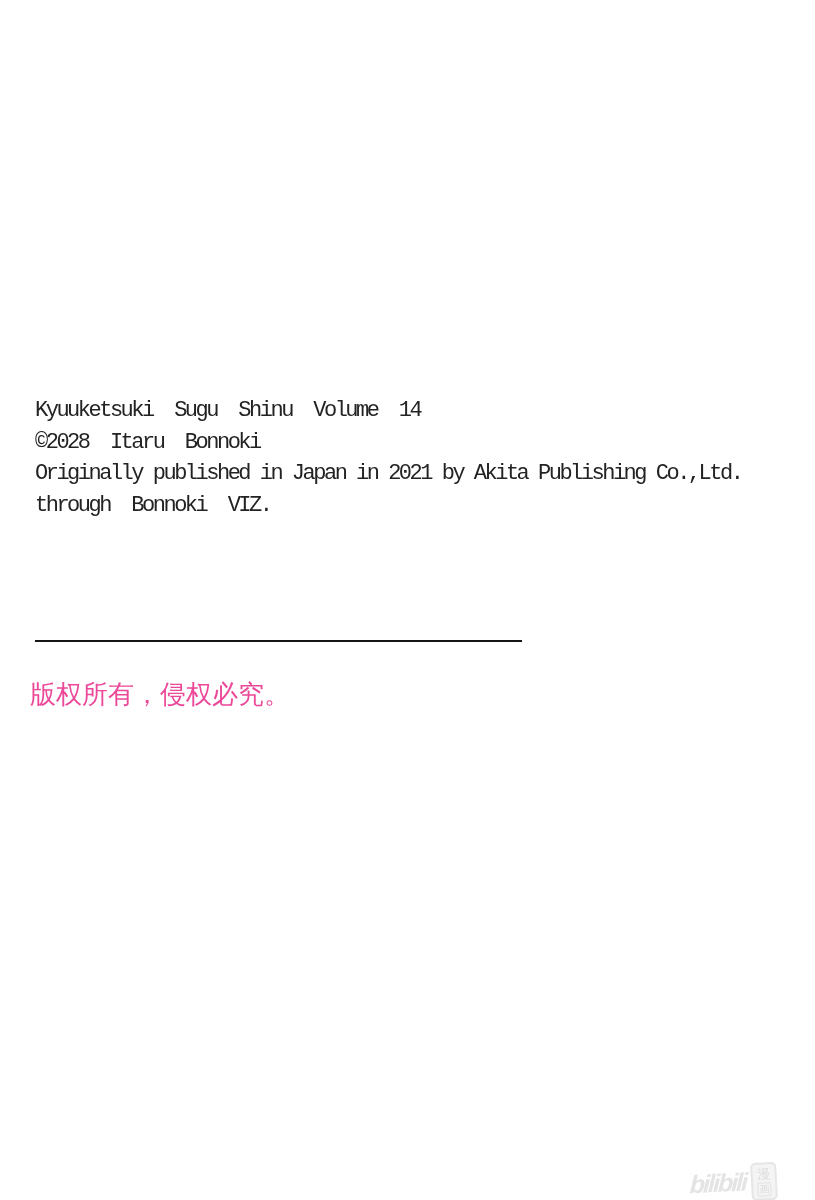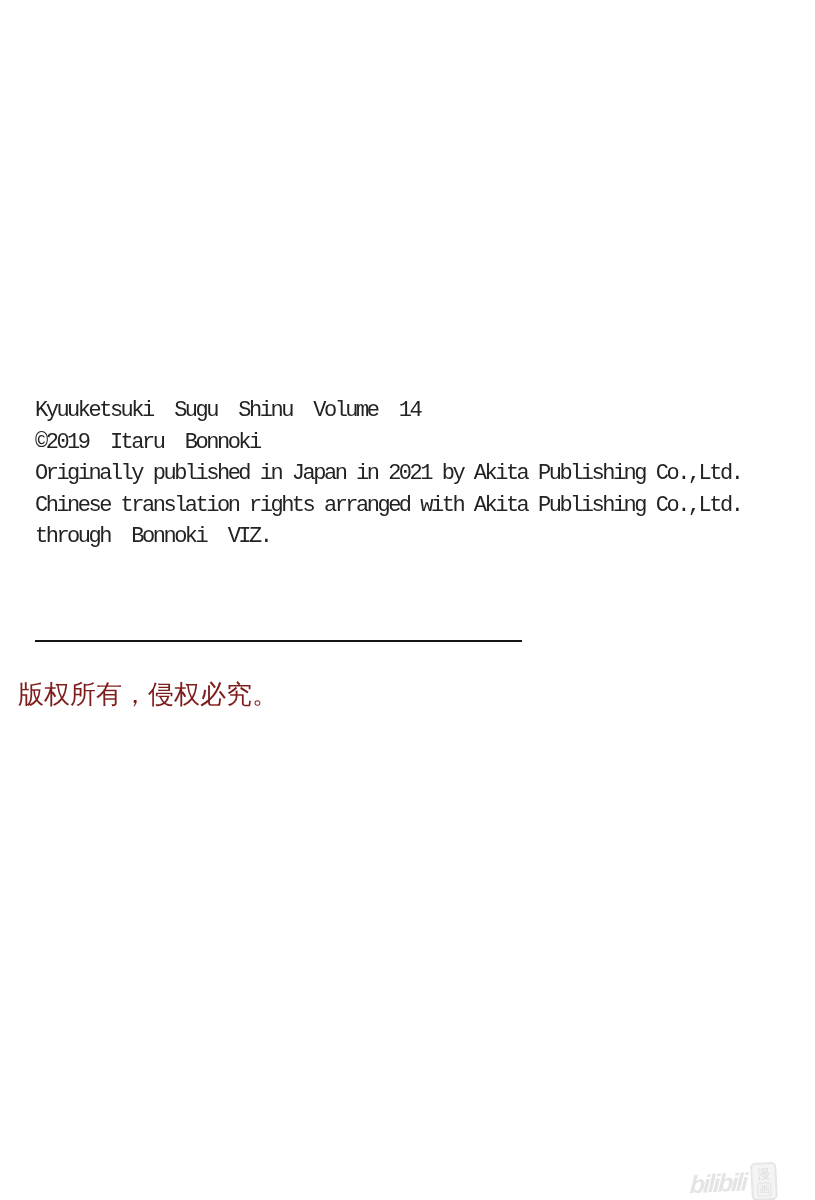--- a/index.html
+++ b/index.html
@@ -35,23 +35,23 @@
     position: absolute;
     left: 35px;
     top: 608px;
     width: 487px;
     height: 2px;
     background: #161616;
   }
   
   .cn-notice {
     position: absolute;
-    left: 18px;
+    left: 30px;
     top: 648px;
-    color: #7f1d1d;
+    color: #ec4899;
     font-family: "Liberation Serif", "DejaVu Serif", serif;
     font-size: 26px;
     line-height: 30px;
     white-space: pre;
   }
   
   .watermark {
     position: absolute;
     left: 690px;
     top: 1131px;
@@ -101,23 +101,22 @@
     padding: 0 1px;
   }
 </style>
 </head>
 <body>
 
 <div class="page">
 
   <div class="copyright-block">
     <div class="copyright-line">Kyuuketsuki  Sugu  Shinu  Volume  14</div>
-    <div class="copyright-line">©2019  Itaru  Bonnoki</div>
+    <div class="copyright-line">©2028  Itaru  Bonnoki</div>
     <div class="copyright-line">Originally published in Japan in 2021 by Akita Publishing Co.,Ltd.</div>
-    <div class="copyright-line">Chinese translation rights arranged with Akita Publishing Co.,Ltd.</div>
     <div class="copyright-line">through  Bonnoki  VIZ.</div>
   </div>
 
   <div class="divider-line"></div>
 
   <div class="cn-notice">版权所有，侵权必究。</div>
 
   <div class="watermark">
     <span class="watermark-wordmark">bilibili</span>
     <span class="watermark-seal">

